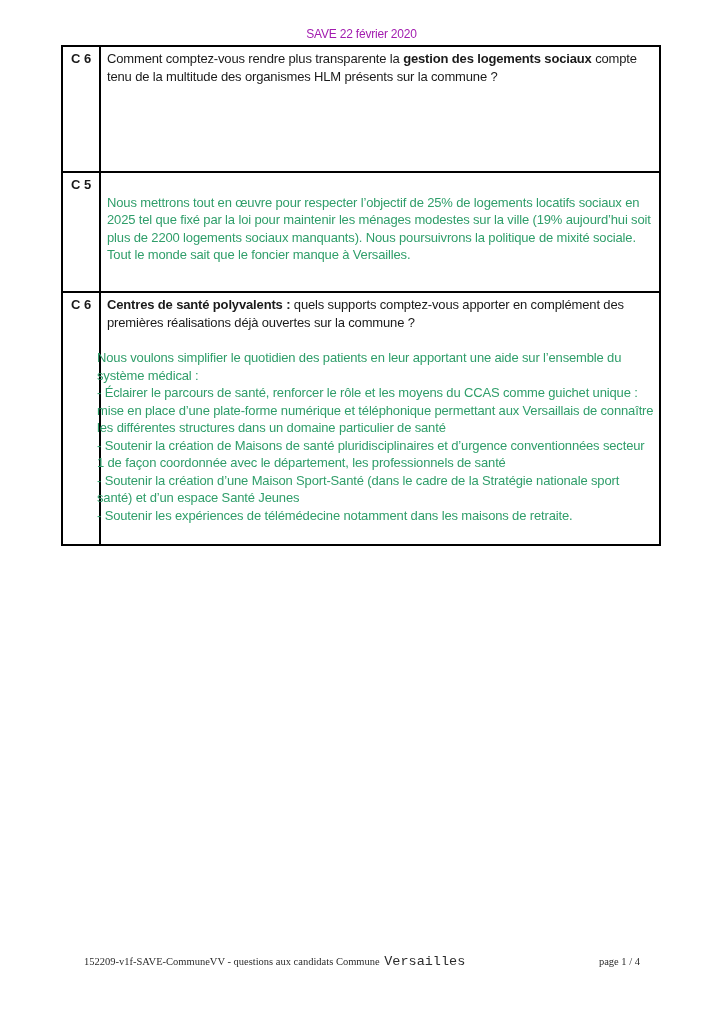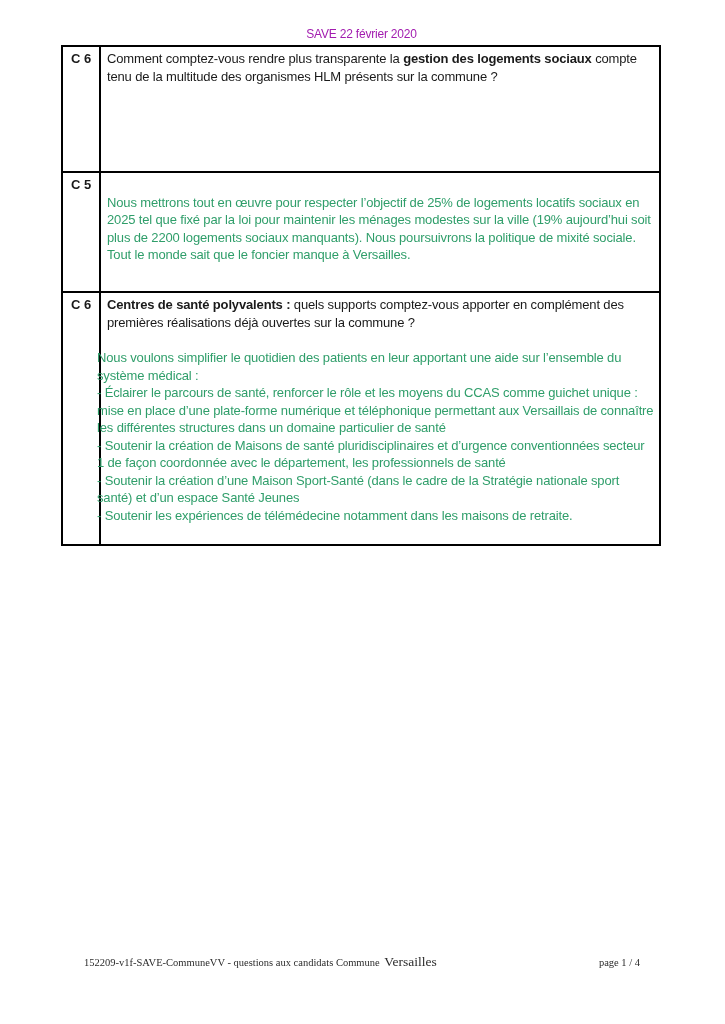--- a/index.html
+++ b/index.html
@@ -58,21 +58,21 @@
   .page-footer {
     position: absolute;
     top: 954px; left: 84px; right: 85px;
     display: flex;
     justify-content: space-between;
     align-items: baseline;
     font-family: "Liberation Serif", serif;
     font-size: 10.5px;
     color: #2b2b2b;
   }
-  .footer-emph { font-size: 13.5px; margin-left: 2px; }
+  .footer-emph { font-size: 13.5px; margin-left: 2px; font-family: Liberation Mono, monospace; }
 </style>
 </head>
 <body>
 
 <div class="page-header">SAVE 22 février 2020</div>
 
 <div class="qtable">
 
   <div class="row row-c4">
     <div class="cell-id">C 6</div>

